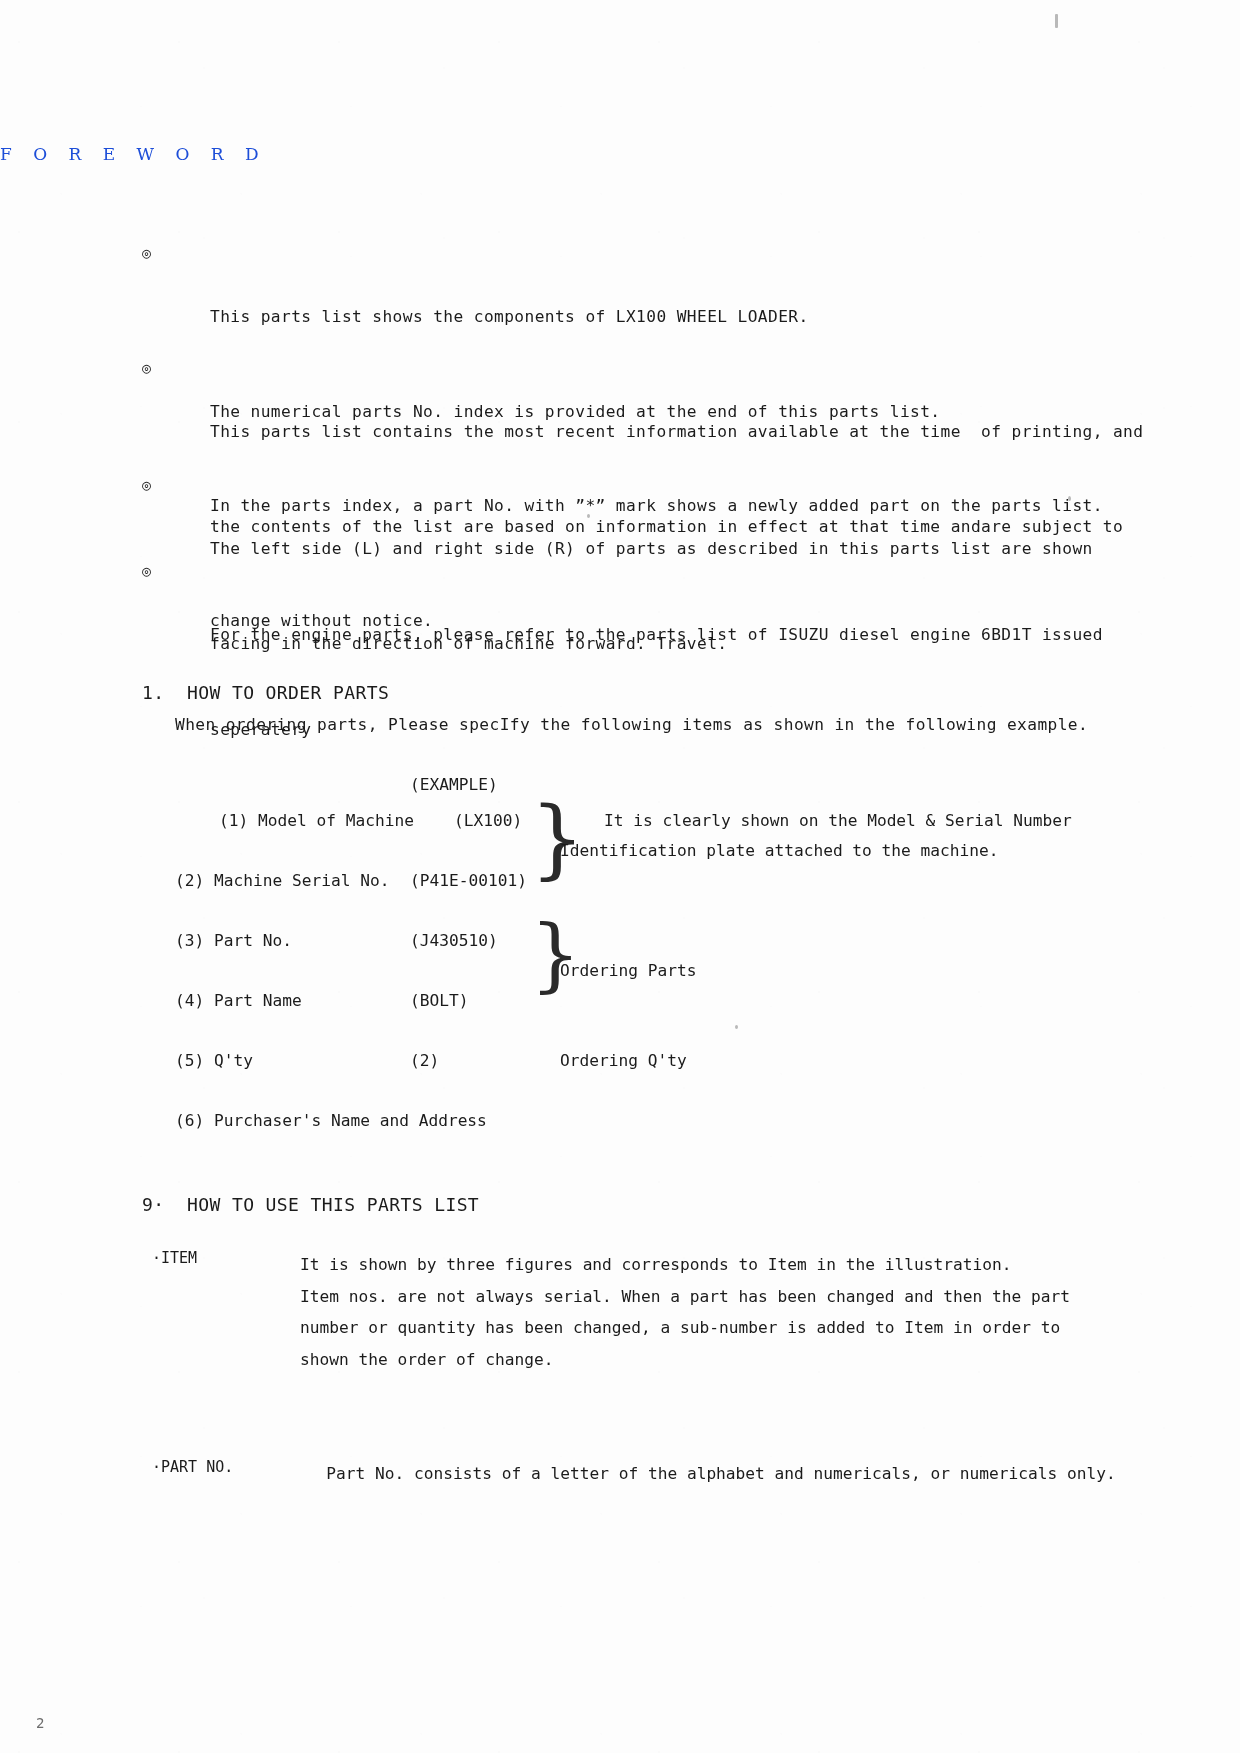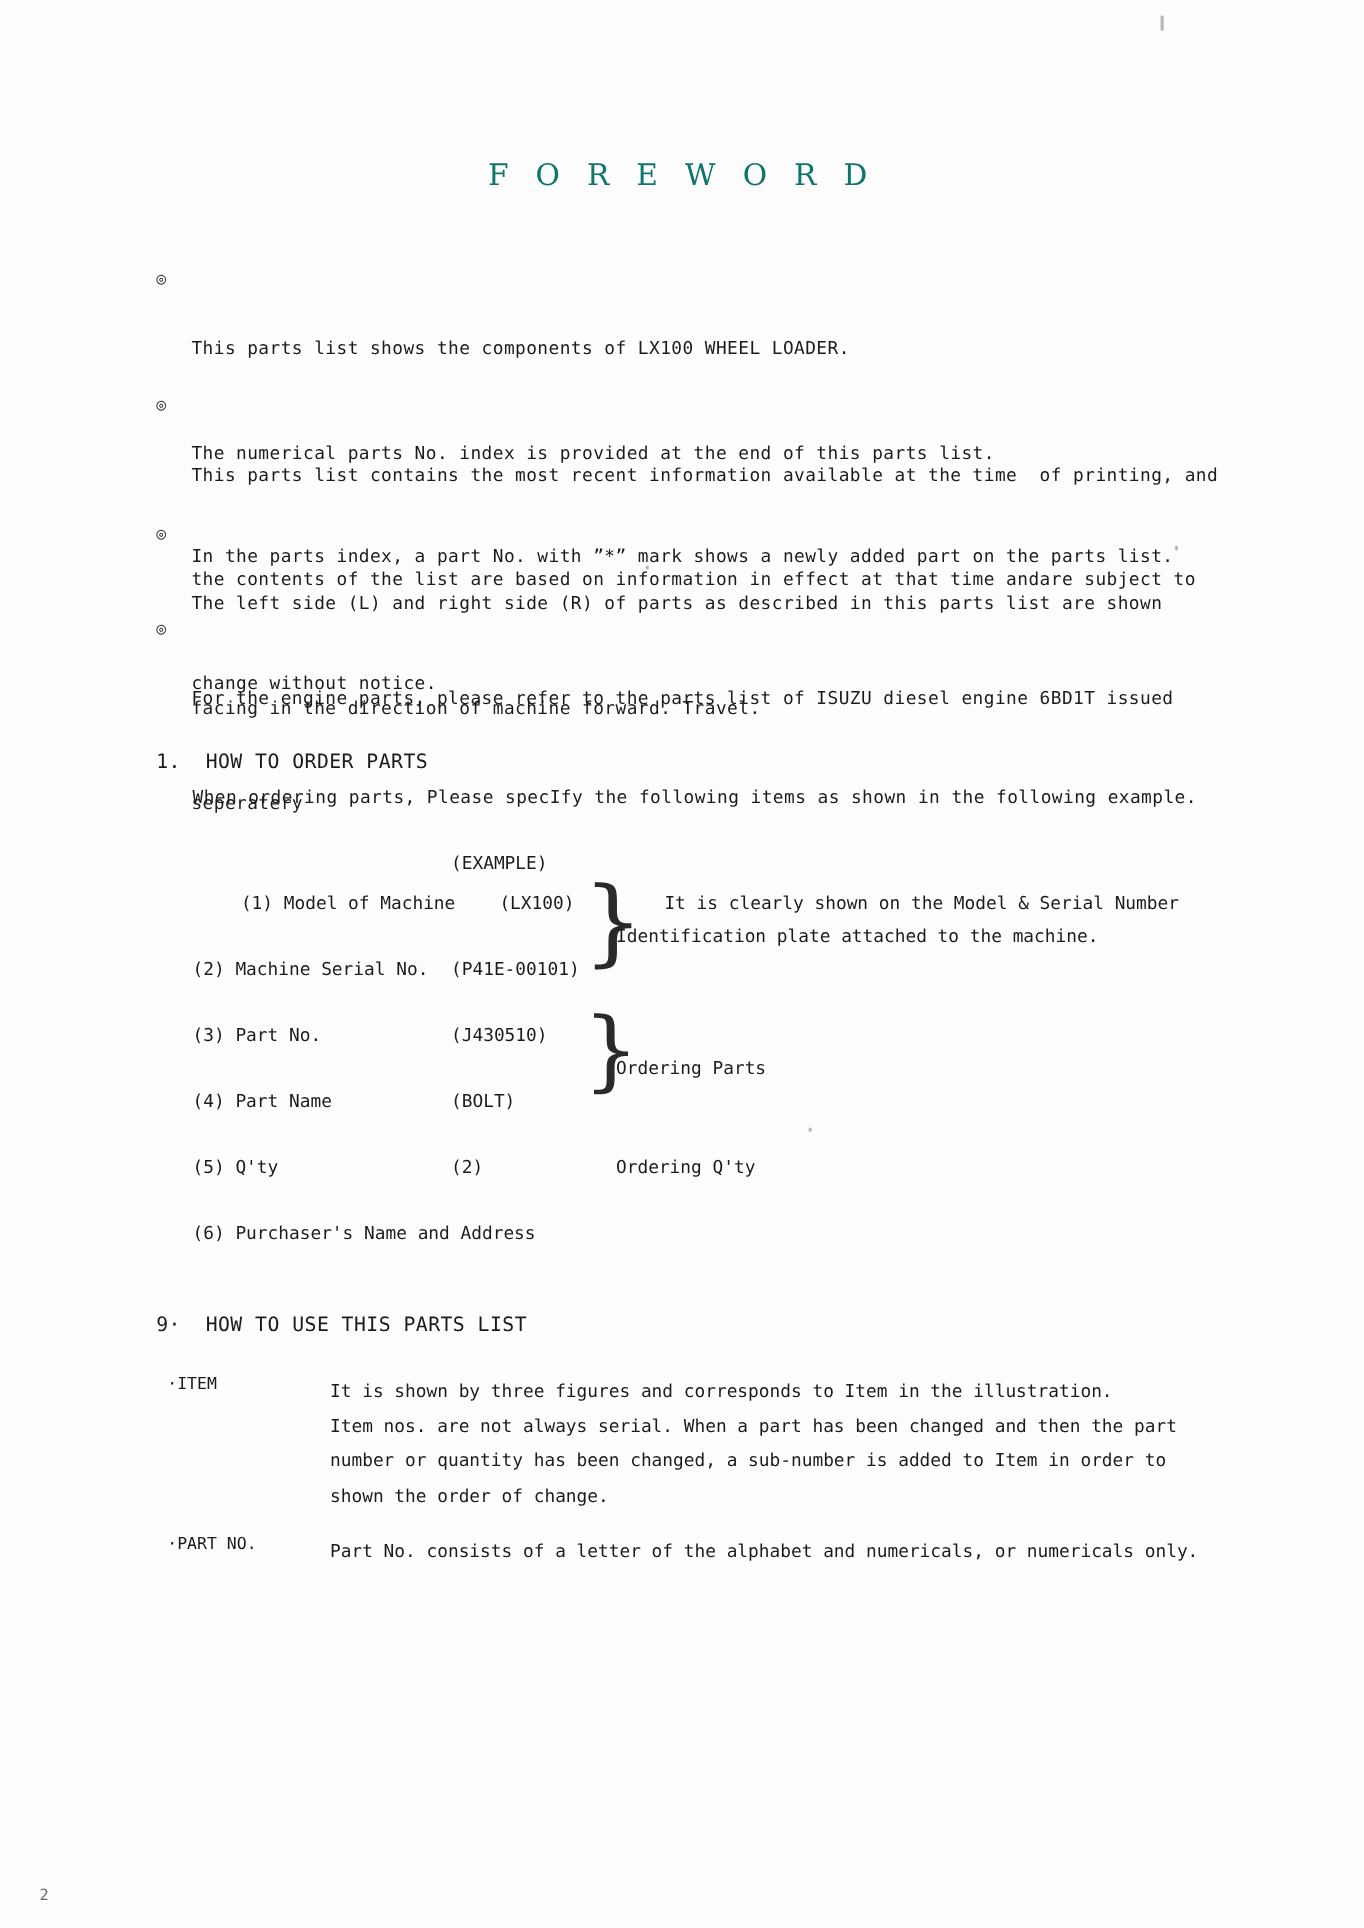--- a/index.html
+++ b/index.html
@@ -38,25 +38,25 @@
     position: absolute;
     background: #b9b9b9;
     border-radius: 50%;
   }
 
   .title {
     position: absolute;
     top: 144px;
     left: 0;
     width: 100%;
-    text-align: center;
-    font-size: 27px;
+    text-align: left;
+    font-size: 17px;
     letter-spacing: 8px;
     font-family: "DejaVu Serif", "Liberation Serif", serif;
-    color: #0f766e;
+    color: #1d4ed8;
   }
 
   .body-text {
     font-size: 16.2px;
     line-height: 31.5px;
     letter-spacing: .4px;
     white-space: pre;
   }
 
   
@@ -71,20 +71,21 @@
     top: 0;
     font-size: 15px;
     line-height: 31.5px;
     color: #2a2a2a;
   }
   .bullet-lines {
     margin-left: 32px;
   }
   .bullet-lines div {
     white-space: pre;
+    margin-left: 36px;
   }
 
   .section-head {
     position: absolute;
     left: 142px;
     font-size: 18px;
     letter-spacing: .4px;
     white-space: pre;
   }
   .section-sub {
@@ -270,21 +271,21 @@
   <div class="desc-block" style="top:1249px;">
     <span class="desc-term">·ITEM</span>
     <div class="desc-lines">
       <div>It is shown by three figures and corresponds to Item in the illustration.</div>
       <div>Item nos. are not always serial. When a part has been changed and then the part</div>
       <div>number or quantity has been changed, a sub-number is added to Item in order to</div>
       <div>shown the order of change.</div>
     </div>
   </div>
 
-  <div class="desc-block" style="top:1394px;">
+  <div class="desc-block" style="top:1458px;text-align:center;">
     <span class="desc-term">·PART NO.</span>
     <div class="desc-lines">
       <div>Part No. consists of a letter of the alphabet and numericals, or numericals only.</div>
     </div>
   </div>
 
   <div class="page-number">2</div>
 </div>
 
 </body></html>

